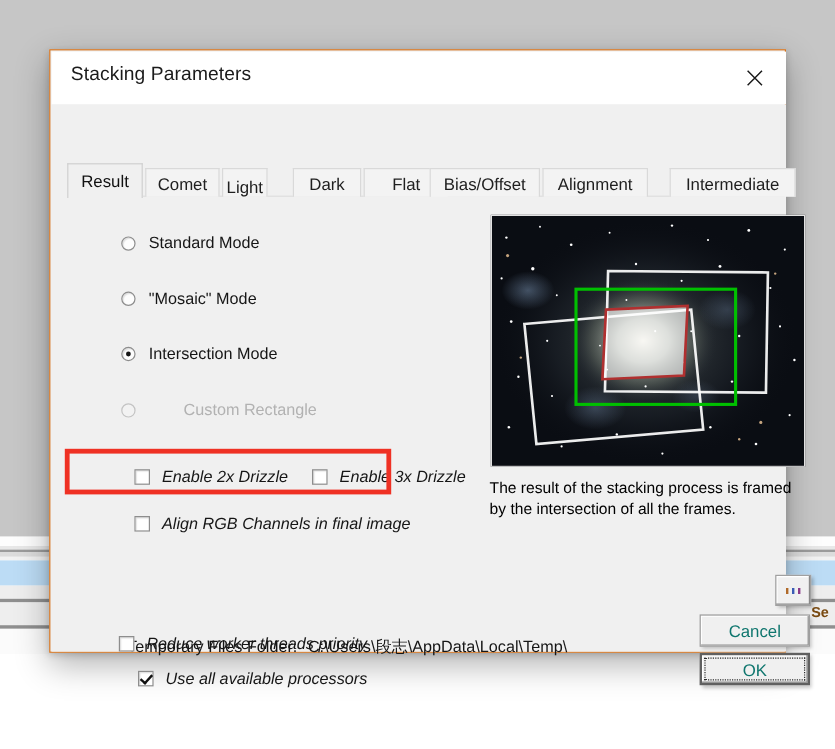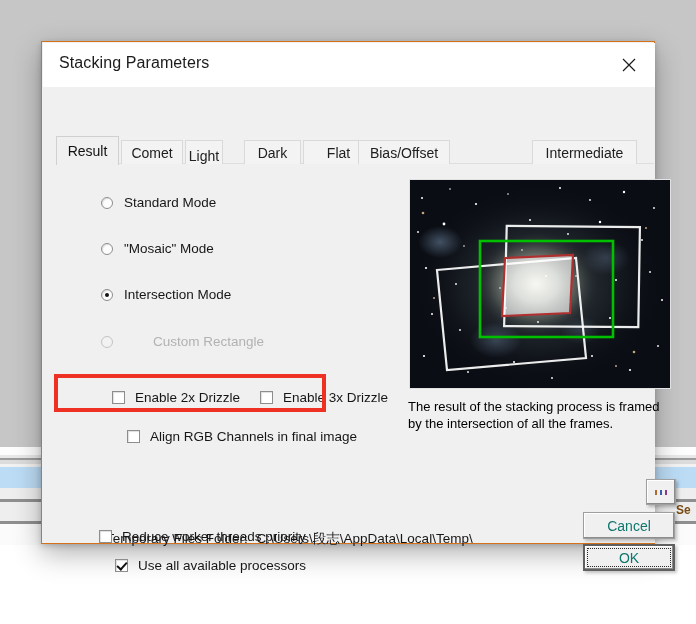--- a/index.html
+++ b/index.html
@@ -71,21 +71,21 @@
     box-shadow:inset 1px 1px 1px rgba(0,0,0,.12);
   }
   .radio.checked::after{
     content:"";position:absolute;left:3px;top:3px;width:4px;height:4px;
     border-radius:50%;background:#151515;
   }
   .radio.disabled{border-color:#c3c3c3;background:#f2f2f2;box-shadow:none;}
   .radio-label{margin-left:11px;font-size:13.5px;color:#161616;white-space:nowrap;text-align:center;}
   .radio-label.disabled{color:#b2b2b2;margin-left:40px;}
 
-  .cb-row{position:absolute;display:flex;align-items:center;cursor:default;}
+  .cb-row{position:absolute;display:flex;align-items:center;cursor:default;font-style:italic;}
   .cbox{
     width:13px;height:13px;border:1px solid #8d8d8d;background:#fff;
     box-sizing:border-box;position:relative;flex:0 0 auto;
     box-shadow:inset 1px 1px 1px rgba(0,0,0,.13);
   }
   .cbox.checked::after{
     content:"";position:absolute;left:3px;top:0px;width:4px;height:8px;
     border:solid #111;border-width:0 2px 2px 0;transform:rotate(42deg);
   }
   .cb-label{margin-left:10px;font-size:13.5px;color:#161616;white-space:nowrap;}
@@ -186,21 +186,24 @@
         </div>
       <div class="tab" style="left:188px;width:57px;">
         <span>Dark</span>
         </div>
       <div class="tab" style="left:247px;width:71px;">
         <span>Flat</span>
         </div>
       <div class="tab" style="left:302px;width:92px;">
         <span>Bias/Offset</span>
         </div>
-      <div class="tab" style="left:476px;width:105px;overflow:hidden;">
+      <div class="tab" style="left:396px;width:88px;">
+        <span>Alignment</span>
+        </div>
+      <div class="tab" style="left:502px;width:105px;overflow:hidden;">
         <span>Intermediate</span>
         </div>
     </div>
 
     <div class="radio-row" style="left:58px;top:108px;">
       <span class="radio"></span>
       <span class="radio-label">Standard Mode</span>
     </div>
     <div class="radio-row" style="left:58px;top:154px;">
       <span class="radio"></span>
@@ -217,21 +220,21 @@
 
     <div class="cb-row" style="left:69px;top:303px;">
       <span class="cbox"></span>
       <span class="cb-label">Enable 2x Drizzle</span>
     </div>
     <div class="cb-row" style="left:217px;top:303px;">
       <span class="cbox"></span>
       <span class="cb-label">Enable 3x Drizzle</span>
     </div>
 
-    <div class="cb-row" style="left:84px;top:342px;">
+    <div class="cb-row" style="left:69px;top:342px;">
       <span class="cbox"></span>
       <span class="cb-label">Align RGB Channels in final image</span>
     </div>
 
     <div class="temp-line">
       <span>Temporary Files Folder:</span>
       <span style="margin-left:5px;">C:\Users\段志\AppData\Local\Temp\</span>
     </div>
 
     <div class="cb-row" style="left:56px;top:442px;">

